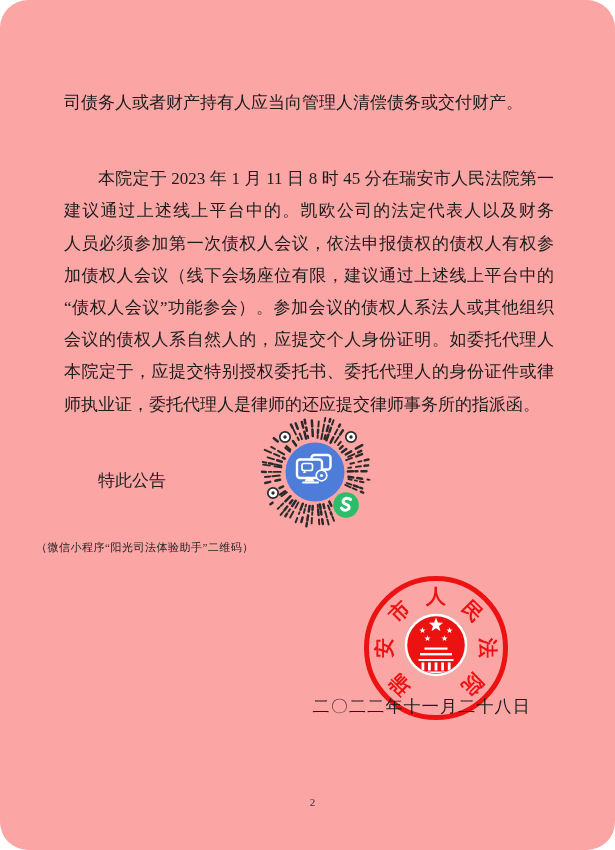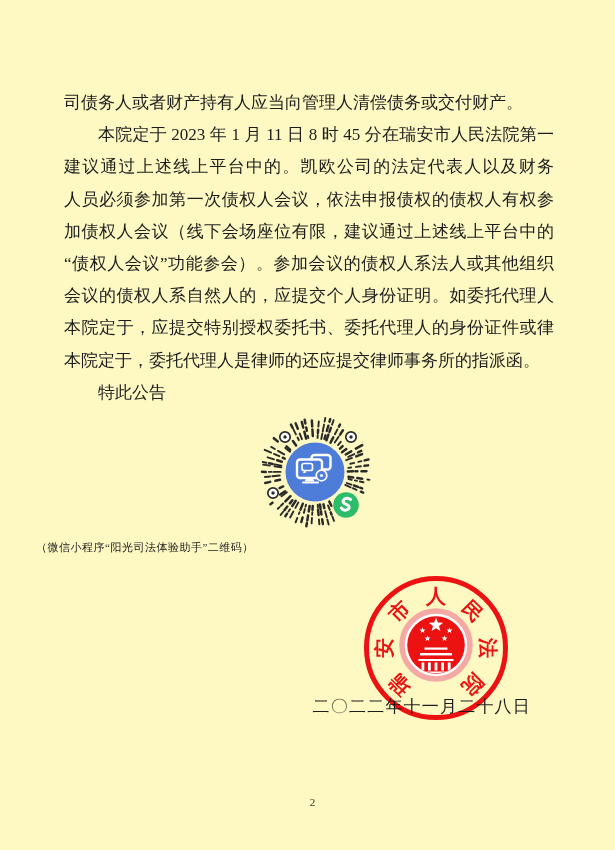--- a/index.html
+++ b/index.html
@@ -1,23 +1,23 @@
 <!DOCTYPE html>
 <html><head>
 <meta charset="utf-8">
 <style>
   html,body{margin:0;padding:0;background:#ffffff;}
   body{width:615px;height:850px;overflow:hidden;position:relative;
        font-family:"Liberation Serif","DejaVu Serif",serif;color:#1c1c1c;}
-  .page{position:absolute;inset:0;background:#fef9c3;}
+  .page{position:absolute;inset:0;background:#fca5a5;border-radius:28px;}
   .body-text{position:absolute;left:64px;top:87px;width:490px;
              font-size:17px;line-height:32.2px;letter-spacing:0;}
   .line{text-align:left;white-space:nowrap;}
   .line.j{white-space:normal;text-align:justify;text-align-last:justify;}
-  .line.ind{text-indent:2em;}
+  .line.ind{text-indent:2em;margin-top:44px;}
   .qr-wrap{position:absolute;left:251px;top:414px;width:128px;height:122px;}
   .qr-caption{position:absolute;left:0;right:0;top:540px;
               padding-left:36px;font-size:11px;letter-spacing:0.5px;color:#222;}
   .seal-wrap{position:absolute;left:361px;top:573px;width:150px;height:150px;z-index:1;}
   .seal-char{font-size:20px;font-weight:bold;font-family:"Liberation Serif","DejaVu Serif",serif;}
   .issue-date{position:absolute;top:695px;right:84px;font-size:17px;
               letter-spacing:1.2px;white-space:nowrap;z-index:2;color:#1c1c1c;text-align:right;}
   .page-number{position:absolute;left:0;right:0;top:796px;text-align:center;
                padding-left:10px;font-size:11px;color:#333;}
 </style>
@@ -28,21 +28,21 @@
 
   <div class="body-text">
       <div class="line">司债务人或者财产持有人应当向管理人清偿债务或交付财产。</div>
       <div class="line j ind">本院定于 2023 年 1 月 11 日 8 时 45 分在瑞安市人民法院第一</div>
       <div class="line j">建议通过上述线上平台中的。凯欧公司的法定代表人以及财务</div>
       <div class="line j">人员必须参加第一次债权人会议，依法申报债权的债权人有权参</div>
       <div class="line j">加债权人会议（线下会场座位有限，建议通过上述线上平台中的</div>
       <div class="line j">“债权人会议”功能参会）。参加会议的债权人系法人或其他组织</div>
       <div class="line j">会议的债权人系自然人的，应提交个人身份证明。如委托代理人</div>
       <div class="line j">本院定于，应提交特别授权委托书、委托代理人的身份证件或律</div>
-      <div class="line">本院定于，委托代理人是律师的还应提交律师事务所的指派函。</div>
+      <div class="line">师执业证，委托代理人是律师的还应提交律师事务所的指派函。</div>
       <div class="line ind">特此公告</div>
     </div>
 
   <div class="qr-wrap">
     <svg width="128" height="122" viewBox="0 0 128 122">
       <g id="qr-dashes">
           <line x1="96.80" y1="57.44" x2="101.99" y2="57.36" stroke="#2a2a2a" stroke-width="2.5" stroke-linecap="round"></line>
           <line x1="104.32" y1="57.32" x2="106.40" y2="57.28" stroke="#2a2a2a" stroke-width="2.5" stroke-linecap="round"></line>
           <line x1="110.44" y1="57.21" x2="115.49" y2="57.13" stroke="#2a2a2a" stroke-width="2.5" stroke-linecap="round"></line>
           <line x1="97.46" y1="62.80" x2="102.25" y2="63.49" stroke="#2a2a2a" stroke-width="2.5" stroke-linecap="round"></line>

